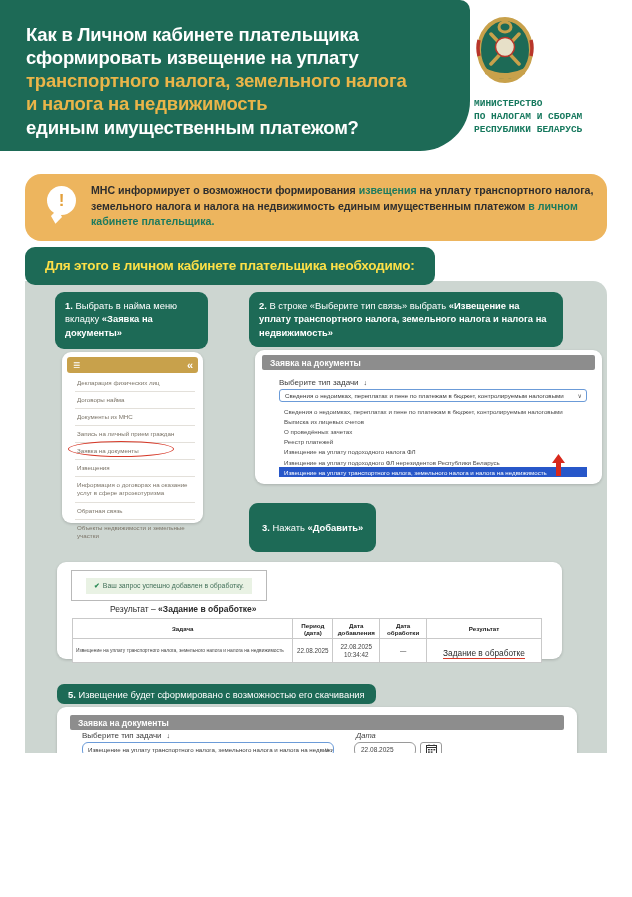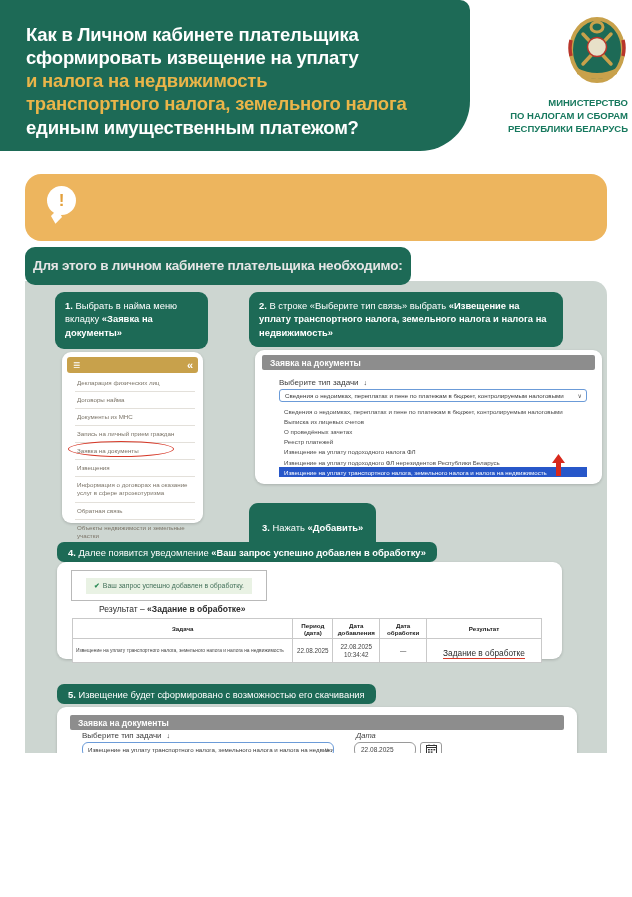--- a/index.html
+++ b/index.html
@@ -4,34 +4,34 @@
 <style>
   * { box-sizing: border-box; }
   body { margin:0; font-family:"Liberation Sans", sans-serif; background:#fff; }
   .canvas { position:relative; width:632px; height:753px; background:#fff; overflow:hidden; }
 
   
   .hdr { position:absolute; left:0; top:0; width:470px; height:151px; background:#1d6a56;
          border-radius:0 10px 50px 0; padding:23px 20px 0 26px; }
   .hdr .t { font-size:18.5px; font-weight:bold; color:#fff; line-height:1.25; letter-spacing:-0.2px; }
   .hdr .gold { color:#eab549; }
-  .logo-col { position:absolute; left:474px; top:14px; width:154px; text-align:right; }
+  .logo-col { position:absolute; left:474px; top:14px; width:154px; text-align:left;font-family:Liberation Mono, monospace; }
   .ministry { margin-top:5px; font-size:9.5px; font-weight:bold; color:#17795e; line-height:1.35; }
 
   
   .callout { position:absolute; left:25px; top:174px; width:582px; height:67px; background:#edb55e; border-radius:16px; }
   .callout-icon { position:absolute; left:22px; top:12px; width:29px; height:29px; background:#fff; border-radius:50%;
                   text-align:center; line-height:29px; font-weight:bold; font-size:17px; color:#e3a03c; }
   .callout-tail { position:absolute; left:27px; top:38px; width:9px; height:9px; background:#fff; transform:rotate(60deg) skewX(15deg); }
   .callout-text { position:absolute; left:66px; top:9px; width:506px; font-size:10.6px; font-weight:bold; color:#2e2e2e; line-height:1.48; }
   .green-em { color:#1c7a5e; }
 
   
   .section-bar { position:absolute; left:25px; top:247px; height:38px; background:#1d6a56; border-radius:10px;
-                 padding:0 8px; line-height:38px; font-size:13.5px; font-weight:bold; color:#e5e5e5; white-space:nowrap; letter-spacing:-0.2px; }
+                 padding:0 20px; line-height:38px; font-size:13.5px; font-weight:bold; color:#fde047; white-space:nowrap; letter-spacing:-0.2px; }
   .panel { position:absolute; left:25px; top:281px; width:582px; height:579px; background:#cdd6d1; border-radius:0 14px 14px 14px; }
 
   
   .step-box { position:absolute; background:#1d6a56; color:#fff; border-radius:9px; font-size:9.4px; line-height:1.42; padding:7px 10px; }
   #step1 { left:55px; top:292px; width:153px; height:57px; }
   #step2 { left:249px; top:292px; width:314px; height:55px; }
   #step3 { left:249px; top:503px; padding:18px 13px; white-space:nowrap; }
   #step4 { left:57px; top:542px; padding:3.5px 11px; white-space:nowrap; border-radius:7px; }
   #step5 { left:57px; top:684px; padding:3.5px 11px; white-space:nowrap; border-radius:7px; }
 
@@ -66,21 +66,21 @@
   .options { margin:4px 15px 0 24px; }
   .opt { font-size:6.2px; color:#4a4a4a; padding:1.6px 5px; white-space:nowrap; overflow:hidden; cursor:pointer; }
   .opt.selected { background:#2757c9; color:#fff; }
   .red-arrow { position:absolute; left:297px; top:104px; }
 
   
   .msg-outer { position:absolute; left:14px; top:8px; width:196px; height:31px; border:1px solid #b9b9b9;
                display:flex; align-items:center; justify-content:center; }
   .msg-inner { background:#e9f2e4; font-size:6.9px; color:#44715a; padding:4px 8px; white-space:nowrap; }
   .msg-inner .chk { color:#2e8b57; font-weight:bold; margin-right:3px; }
-  .result-line { position:absolute; left:11px; top:42px; font-size:8.5px; color:#2b2b2b;padding-left:31px; }
+  .result-line { position:absolute; left:22px; top:42px; font-size:8.5px; color:#2b2b2b;padding-left:31px; }
 
   table.tbl { border-collapse:collapse; background:#fff; table-layout:fixed; }
   .tbl th { border:0.8px solid #c9c9c9; font-size:6.2px; font-weight:bold; color:#222; padding:2.5px 2px; }
   .tbl td { border:0.8px solid #c9c9c9; text-align:center; color:#444; padding:2.5px 2px; vertical-align:middle; }
   .task-cell { font-size:4.9px; text-align:left !important; color:#666; padding-left:3px !important; }
   .date-cell { font-size:6.3px; line-height:1.25; }
   #tbl4 { position:absolute; left:15px; top:56px; width:470px; }
   #tbl5 { position:absolute; left:23px; top:77px; width:442px; }
   .underline-red { display:inline-block; border-bottom:1.7px solid #d63a2a; padding-bottom:0; font-size:8.3px; color:#2b2b2b; }
   .download { font-size:10.5px; color:#3575d3; cursor:pointer;margin-top:40px; }
@@ -103,22 +103,22 @@
 </style>
 </head>
 <body>
 
 <div class="canvas">
 
   <div class="hdr">
     <div class="t">
       <div>Как в Личном кабинете плательщика</div>
       <div>сформировать извещение на уплату</div>
+      <div class="gold">транспортного налога, земельного налога</div>
       <div class="gold">и налога на недвижимость</div>
-      <div class="gold">транспортного налога, земельного налога</div>
       <div>единым имущественным платежом?</div>
     </div>
   </div>
 
   <div class="logo-col">
     <span>
       <svg width="62" height="74" viewBox="0 0 62 74">
         <ellipse cx="31" cy="36" rx="26" ry="31" fill="#1d6a56" stroke="#c8a14b" stroke-width="4"></ellipse>
         <path d="M5 26 q-2 8 0 16" stroke="#b8352a" stroke-width="3.5" fill="none"></path>
         <path d="M57 26 q2 8 0 16" stroke="#b8352a" stroke-width="3.5" fill="none"></path>
@@ -131,20 +131,21 @@
     <div class="ministry">
       <div>МИНИСТЕРСТВО</div>
       <div>ПО НАЛОГАМ И СБОРАМ</div>
       <div>РЕСПУБЛИКИ БЕЛАРУСЬ</div>
     </div>
   </div>
 
   <div class="callout">
     <div class="callout-tail"></div>
     <div class="callout-icon">!</div>
+    <div class="callout-text"><span>МНС информирует о возможности формирования </span><span class="green-em">извещения</span><span> на уплату транспортного налога, земельного налога и налога на недвижимость единым имущественным платежом </span><span class="green-em">в личном кабинете плательщика.</span></div>
   </div>
 
   <div class="panel"></div>
   <div class="section-bar"><span>Для этого в личном кабинете плательщика </span><span class="gold">необходимо:</span></div>
 
   <div class="step-box" id="step1"><b>1.</b><span> Выбрать в найма меню вкладку </span><b>«Заявка на документы»</b></div>
 
   <div class="card" id="card1">
     <div class="menu-head">
       <span class="ham">≡</span>
@@ -183,21 +184,20 @@
     </div>
     <span class="red-arrow">
       <svg width="13" height="22" viewBox="0 0 13 22">
           <path d="M6.5 0 L13 9 L9 9 L9 22 L4 22 L4 9 L0 9 Z" fill="#d8291c"></path>
         </svg>
     </span>
   </div>
 
   <div class="step-box" id="step3"><b>3.</b><span> Нажать </span><b>«Добавить»</b></div>
 
-  <div class="step-box" id="step4"><b>4.</b><span> Далее появится уведомление </span><b>«Ваш запрос успешно добавлен в обработку»</b></div>
 
   <div class="card" id="card4">
     <div class="msg-outer">
       <div class="msg-inner"><span class="chk">✔</span><span>Ваш запрос успешно добавлен в обработку.</span></div>
     </div>
     <div class="result-line"><span>Результат – </span><b>«Задание в обработке»</b></div>
     <table class="tbl" id="tbl4">
       <colgroup>
           <col style="width:47%">
           <col style="width:8.5%">

